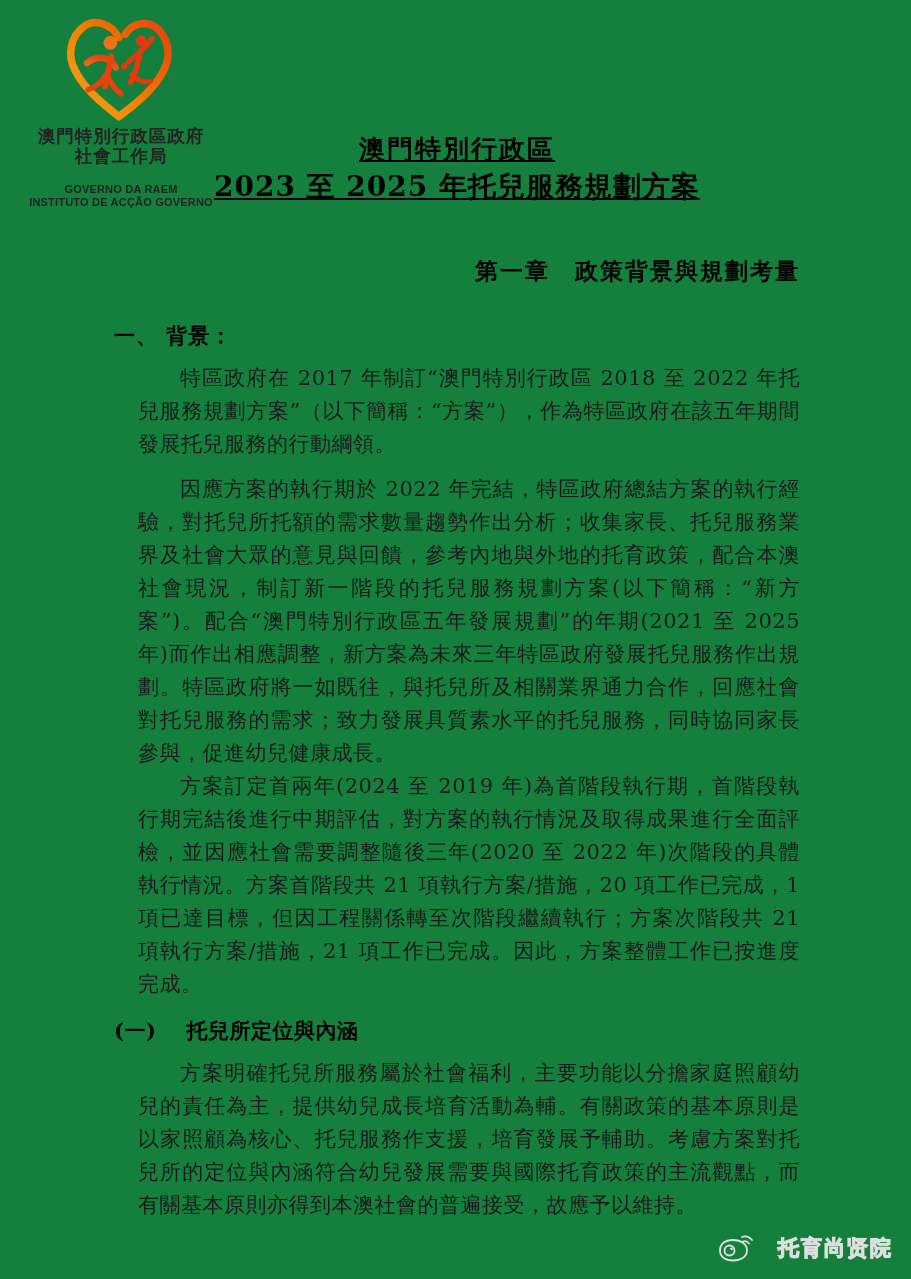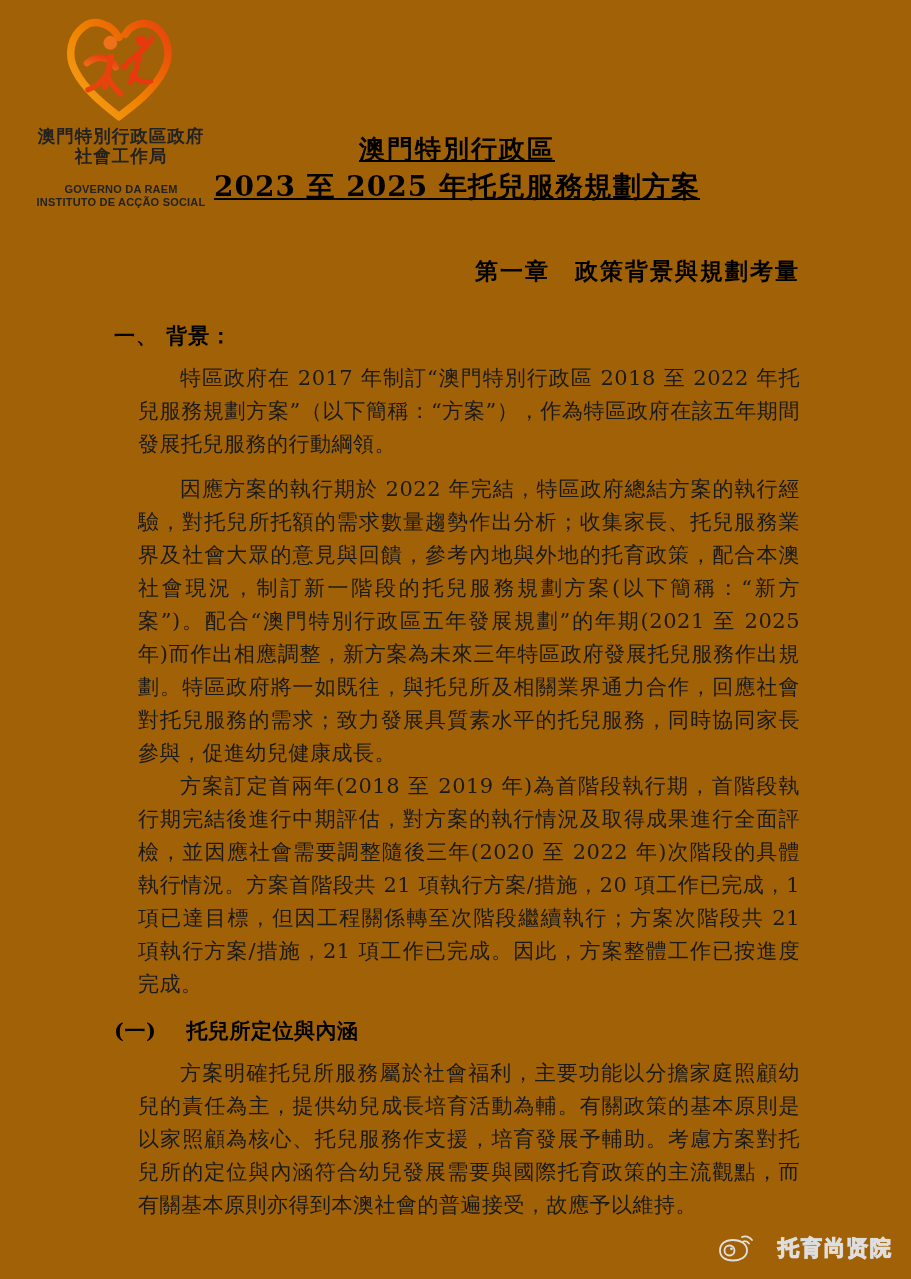--- a/index.html
+++ b/index.html
@@ -2,21 +2,21 @@
 <html lang="zh-Hant"><head>
 <meta charset="utf-8">
 <style>
   * { margin: 0; padding: 0; box-sizing: border-box; }
   html, body { background: #888; }
   .page {
     position: relative;
     width: 911px;
     height: 1279px;
     margin: 0 auto;
-    background: #a16207;
+    background: #15803d;
     overflow: hidden;
     font-family: "DejaVu Serif", serif;
     color: #1a1a1a;
   }
 
   
   .org-block {
     position: absolute;
     top: 14px;
     left: 16px;
@@ -153,37 +153,37 @@
         <circle cx="79" cy="25" r="5" fill="#E8380D"></circle>
         <path d="M67,45 C74,39 83,32 89,23" fill="none" stroke="#E8380D" stroke-width="5" stroke-linecap="round"></path>
         <path d="M77,40 C75,50 73,58 69,64" fill="none" stroke="#E8380D" stroke-width="5" stroke-linecap="round"></path>
         <path d="M70,57 C76,63 82,65 88,63" fill="none" stroke="#E8380D" stroke-width="4.5" stroke-linecap="round"></path>
         <circle cx="63" cy="49" r="3" fill="#E8380D"></circle>
       </svg>
     </div>
     <div class="org-zh">澳門特別行政區政府</div>
     <div class="org-zh">社會工作局</div>
     <div class="org-pt">GOVERNO DA RAEM</div>
-    <div class="org-pt">INSTITUTO DE ACÇÃO SOCIAL</div>
+    <div class="org-pt">INSTITUTO DE ACÇÃO GOVERNO</div>
   </div>
 
   <div class="title-block">
     <div class="title-line1">澳門特別行政區</div>
     <div class="title-line2">2023 至 2025 年托兒服務規劃方案</div>
   </div>
 
   <div class="chapter-heading">第一章　政策背景與規劃考量</div>
 
   <div class="doc-body">
 
     <div class="sec-heading">一、 背景：</div>
     <p>特區政府在 2017 年制訂“澳門特別行政區 2018 至 2022 年托兒服務規劃方案”（以下簡稱：“方案”），作為特區政府在該五年期間發展托兒服務的行動綱領。</p>
     <p class="para-gap">因應方案的執行期於 2022 年完結，特區政府總結方案的執行經驗，對托兒所托額的需求數量趨勢作出分析；收集家長、托兒服務業界及社會大眾的意見與回饋，參考內地與外地的托育政策，配合本澳社會現況，制訂新一階段的托兒服務規劃方案(以下簡稱：“新方案”)。配合“澳門特別行政區五年發展規劃”的年期(2021 至 2025 年)而作出相應調整，新方案為未來三年特區政府發展托兒服務作出規劃。特區政府將一如既往，與托兒所及相關業界通力合作，回應社會對托兒服務的需求；致力發展具質素水平的托兒服務，同時協同家長參與，促進幼兒健康成長。</p>
 
-    <p>方案訂定首兩年(2018 至 2019 年)為首階段執行期，首階段執行期完結後進行中期評估，對方案的執行情況及取得成果進行全面評檢，並因應社會需要調整隨後三年(2020 至 2022 年)次階段的具體執行情況。方案首階段共 21 項執行方案/措施，20 項工作已完成，1 項已達目標，但因工程關係轉至次階段繼續執行；方案次階段共 21 項執行方案/措施，21 項工作已完成。因此，方案整體工作已按進度完成。</p>
+    <p>方案訂定首兩年(2024 至 2019 年)為首階段執行期，首階段執行期完結後進行中期評估，對方案的執行情況及取得成果進行全面評檢，並因應社會需要調整隨後三年(2020 至 2022 年)次階段的具體執行情況。方案首階段共 21 項執行方案/措施，20 項工作已完成，1 項已達目標，但因工程關係轉至次階段繼續執行；方案次階段共 21 項執行方案/措施，21 項工作已完成。因此，方案整體工作已按進度完成。</p>
 
     <div class="sub-heading">
       <span class="sub-num">(一)</span><span>托兒所定位與內涵</span>
     </div>
     <p>方案明確托兒所服務屬於社會福利，主要功能以分擔家庭照顧幼兒的責任為主，提供幼兒成長培育活動為輔。有關政策的基本原則是以家照顧為核心、托兒服務作支援，培育發展予輔助。考慮方案對托兒所的定位與內涵符合幼兒發展需要與國際托育政策的主流觀點，而有關基本原則亦得到本澳社會的普遍接受，故應予以維持。</p>
 
   </div>
 
   <div class="watermark">
     <span>

